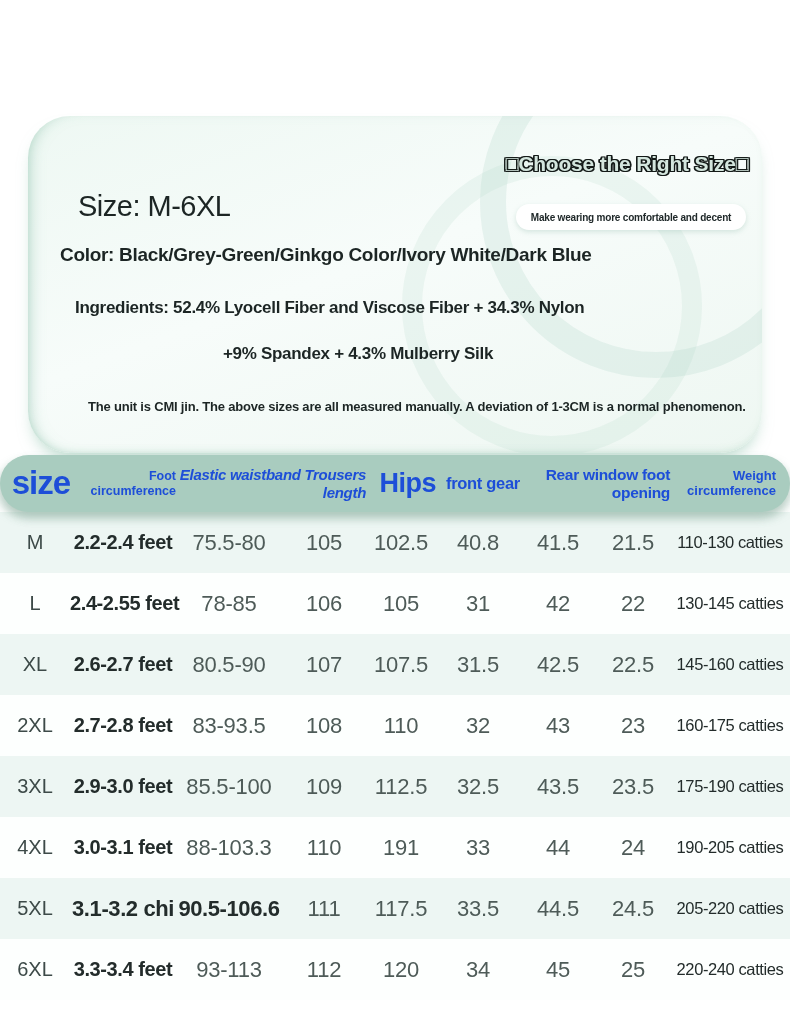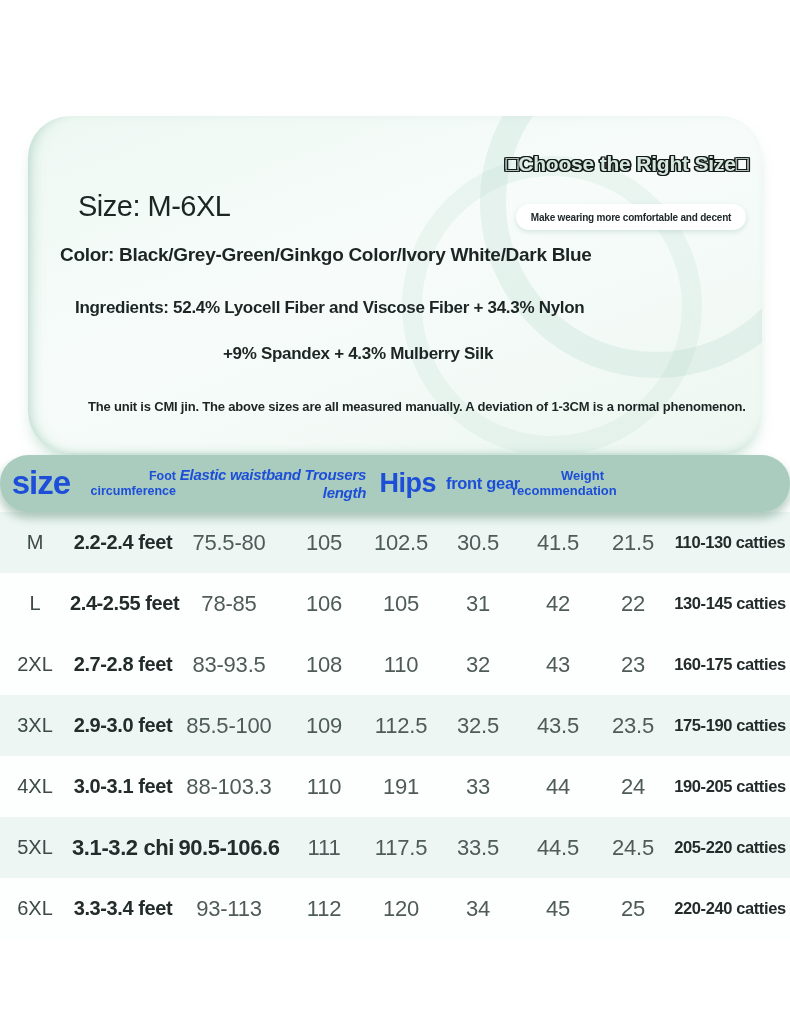--- a/index.html
+++ b/index.html
@@ -82,21 +82,21 @@
 
   .trow{height:61px;}
   .trow.odd{background:#edf6f3;}
   .trow.even{background:#fdfffe;}
   .cell{text-align:center;white-space:nowrap;}
   .c-size{font-size:20px;color:#3d4a48;}
   .c-foot{font-size:20px;font-weight:700;letter-spacing:-.4px;color:#232c2b;}
   .c-waistband,.c-trousers,.c-hips,.c-front_gear,.c-rear_window,.c-foot_opening{
     font-size:22px;font-weight:400;color:#4e5b58;letter-spacing:-.2px;
   }
-  .c-weight{font-size:16.5px;font-weight:700;letter-spacing:-.4px;color:#232c2b;}
+  .c-weight{font-size:16.5px;font-weight:400;letter-spacing:-.4px;color:#232c2b;}
   .trow.emph .c-foot,.trow.emph .c-waistband{
     font-size:22px;font-weight:700;color:#232c2b;letter-spacing:-.4px;
   }
 </style>
 </head>
 <body>
 
 <div class="card">
   <div class="card-title">□Choose the Right Size□</div>
   <div class="card-pill">Make wearing more comfortable and decent</div>
@@ -107,44 +107,56 @@
   <div class="card-note">The unit is CMI jin. The above sizes are all measured manually. A deviation of 1-3CM is a normal phenomenon.</div>
 </div>
 
 <div class="size-table">
   <div class="header-bar grid">
     <div class="hcell h-size">size</div>
     <div class="hcell h-foot">Foot circumference</div>
     <div class="hcell h-waist span2">Elastic waistband Trousers length</div>
     <div class="hcell h-hips">Hips</div>
     <div class="hcell h-front">front gear</div>
-    <div class="hcell h-weight">Weight recommendation</div>
+    <div class="hcell h-rear span2">Rear window foot opening</div>
+    <div class="hcell h-weight">Weight circumference</div>
   </div>
   <div>
       <div class="trow grid odd">
         <div class="cell c-size">M</div>
         <div class="cell c-foot">2.2-2.4 feet</div>
         <div class="cell c-waistband">75.5-80</div>
         <div class="cell c-trousers">105</div>
         <div class="cell c-hips">102.5</div>
-        <div class="cell c-front_gear">30.5</div>
+        <div class="cell c-front_gear">40.8</div>
         <div class="cell c-rear_window">41.5</div>
         <div class="cell c-foot_opening">21.5</div>
         <div class="cell c-weight">110-130 catties</div>
       </div>
       <div class="trow grid even">
         <div class="cell c-size">L</div>
         <div class="cell c-foot">2.4-2.55 feet</div>
         <div class="cell c-waistband">78-85</div>
         <div class="cell c-trousers">106</div>
         <div class="cell c-hips">105</div>
         <div class="cell c-front_gear">31</div>
         <div class="cell c-rear_window">42</div>
         <div class="cell c-foot_opening">22</div>
         <div class="cell c-weight">130-145 catties</div>
+      </div>
+      <div class="trow grid odd">
+        <div class="cell c-size">XL</div>
+        <div class="cell c-foot">2.6-2.7 feet</div>
+        <div class="cell c-waistband">80.5-90</div>
+        <div class="cell c-trousers">107</div>
+        <div class="cell c-hips">107.5</div>
+        <div class="cell c-front_gear">31.5</div>
+        <div class="cell c-rear_window">42.5</div>
+        <div class="cell c-foot_opening">22.5</div>
+        <div class="cell c-weight">145-160 catties</div>
       </div>
       <div class="trow grid even">
         <div class="cell c-size">2XL</div>
         <div class="cell c-foot">2.7-2.8 feet</div>
         <div class="cell c-waistband">83-93.5</div>
         <div class="cell c-trousers">108</div>
         <div class="cell c-hips">110</div>
         <div class="cell c-front_gear">32</div>
         <div class="cell c-rear_window">43</div>
         <div class="cell c-foot_opening">23</div>

